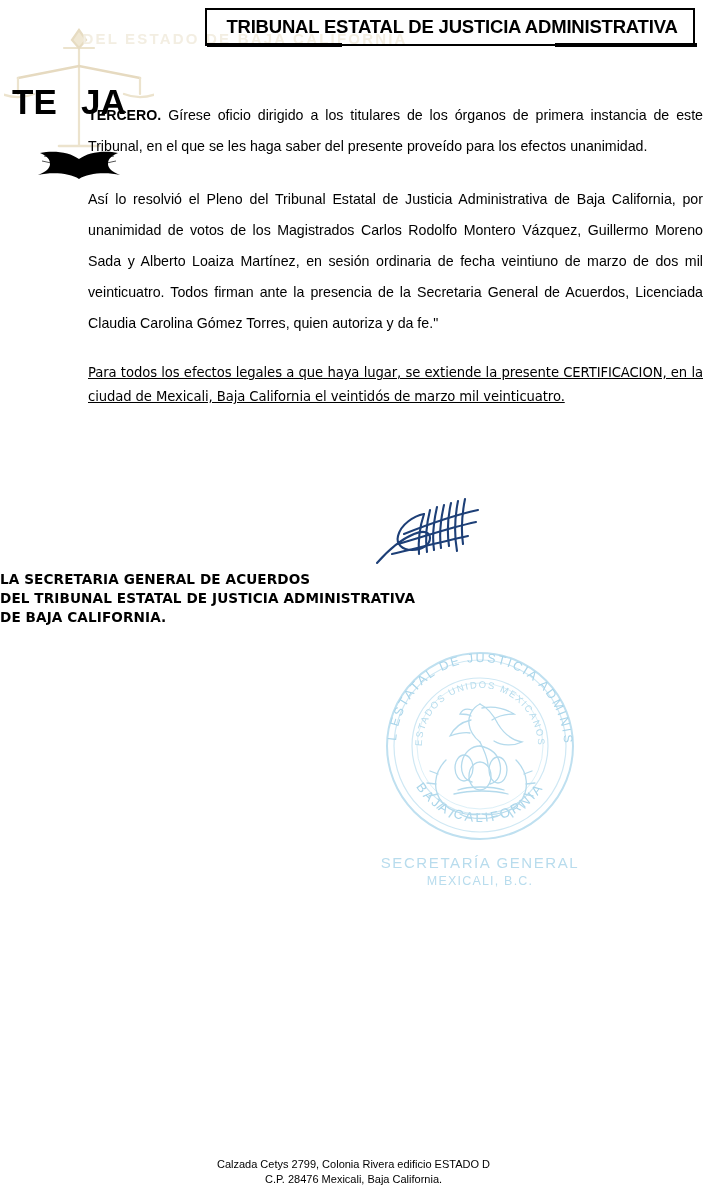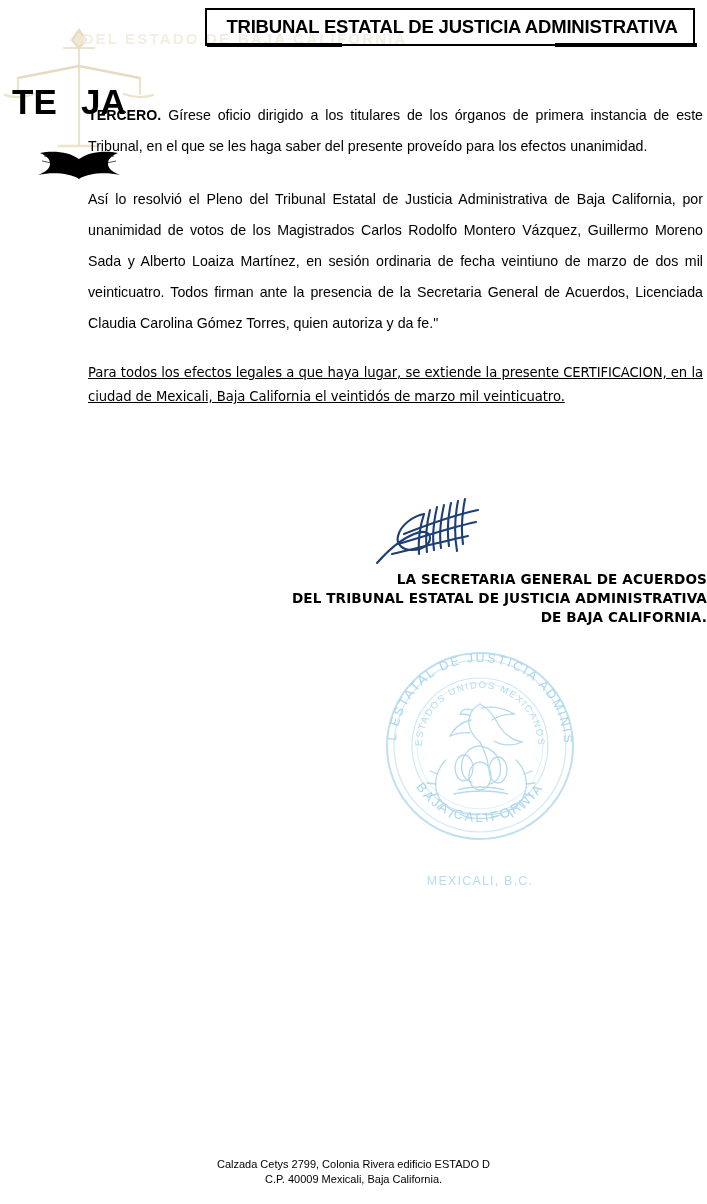--- a/index.html
+++ b/index.html
@@ -163,21 +163,21 @@
     width: 707px;
     height: 82px;
   }
   #signature-lines {
     position: absolute;
     left: 0;
     top: 0;
   }
   #signature-caption {
     width: 707px;
-    text-align: right;
+    text-align: left;
     font-family: "DejaVu Sans", sans-serif;
     font-weight: bold;
     font-size: 13.6px;
     line-height: 19px;
     letter-spacing: 0.1px;
     color: #000000;
   }
 
   
   #seal {
@@ -349,21 +349,22 @@
         <path d="M78 152 C94 148 118 148 132 152"></path>
 
         <path d="M70 118 C58 130 56 148 66 160 C74 170 90 174 104 172"></path>
         <path d="M140 118 C152 130 154 148 144 160 C136 170 120 174 106 172"></path>
         <path d="M62 132 l-8 -3 M60 142 l-9 -1 M62 152 l-9 2 M68 161 l-7 5 M78 168 l-5 7"></path>
         <path d="M148 132 l8 -3 M150 142 l9 -1 M148 152 l9 2 M142 161 l7 5 M132 168 l5 7"></path>
 
         <path d="M84 172 C94 178 116 178 126 172"></path>
       </g>
     </svg>
+    <div class="seal-line" id="seal-office">SECRETARÍA GENERAL</div>
     <div class="seal-line" id="seal-city">MEXICALI, B.C.</div>
   </div>
 
   <div id="footer">
     <div>Calzada Cetys 2799, Colonia Rivera edificio ESTADO D</div>
-    <div>C.P. 40009 Mexicali, Baja California.</div>
+    <div>C.P. 28476 Mexicali, Baja California.</div>
   </div>
 
 </div>
 
 </body></html>

